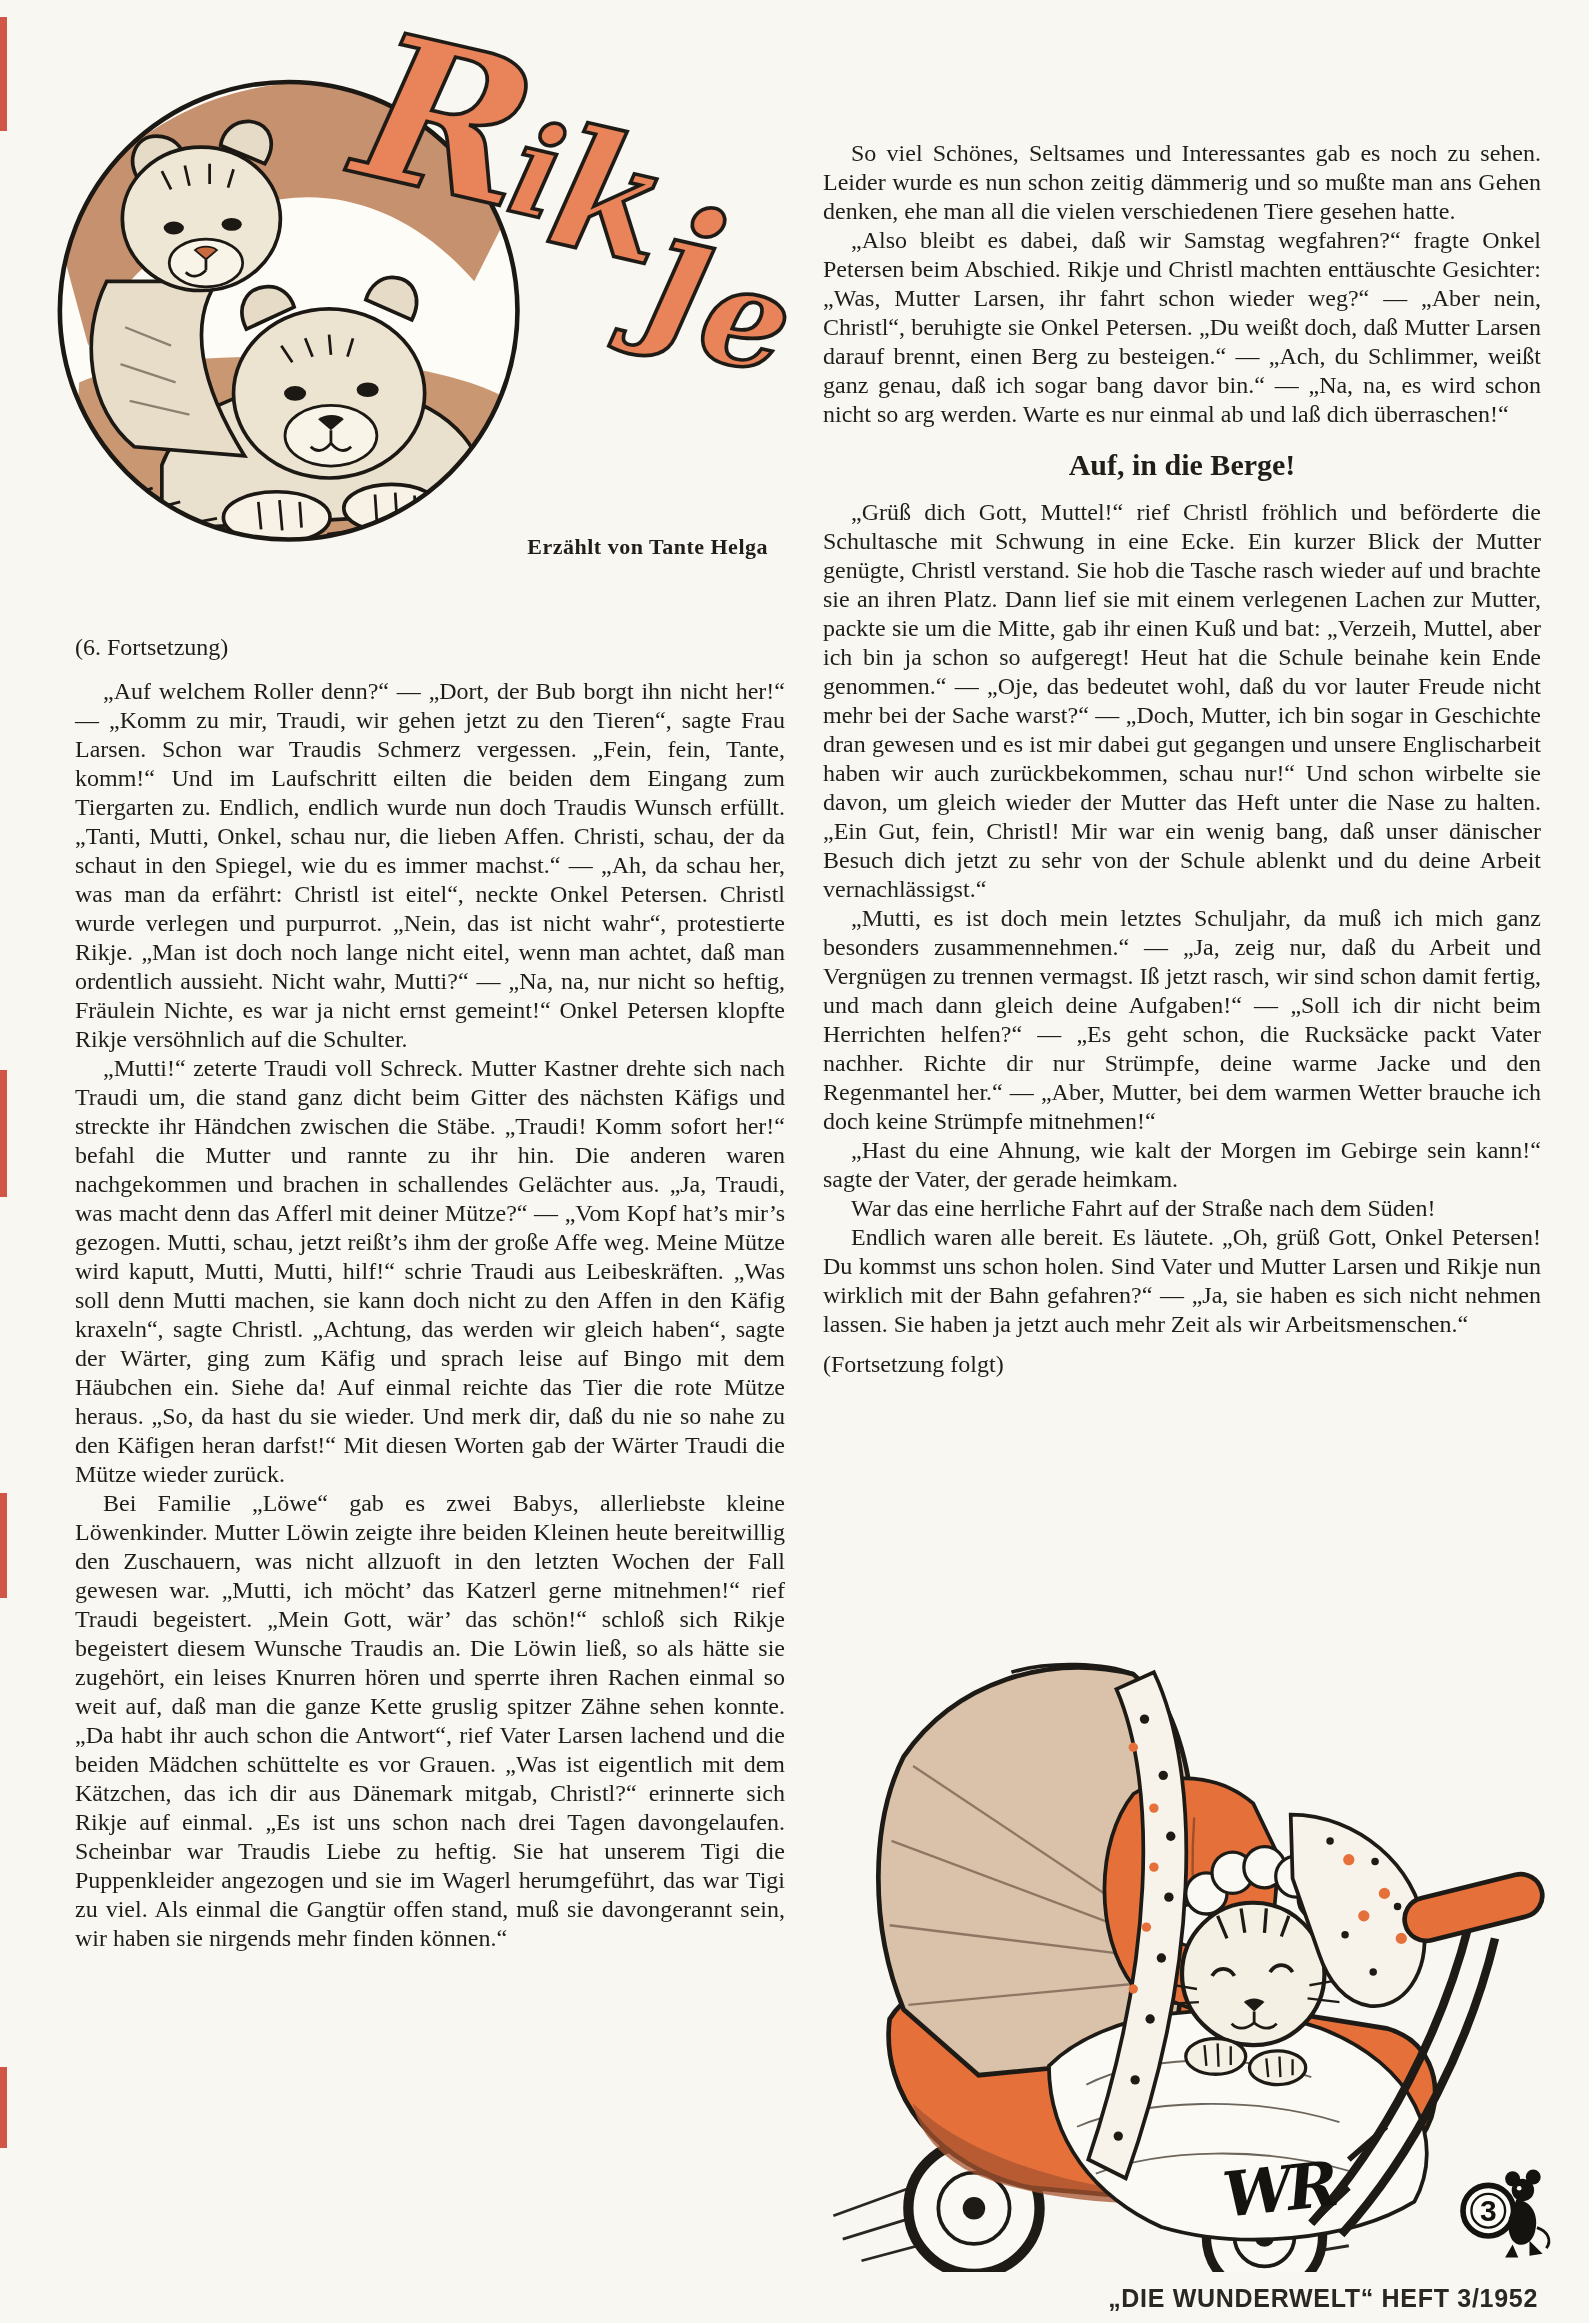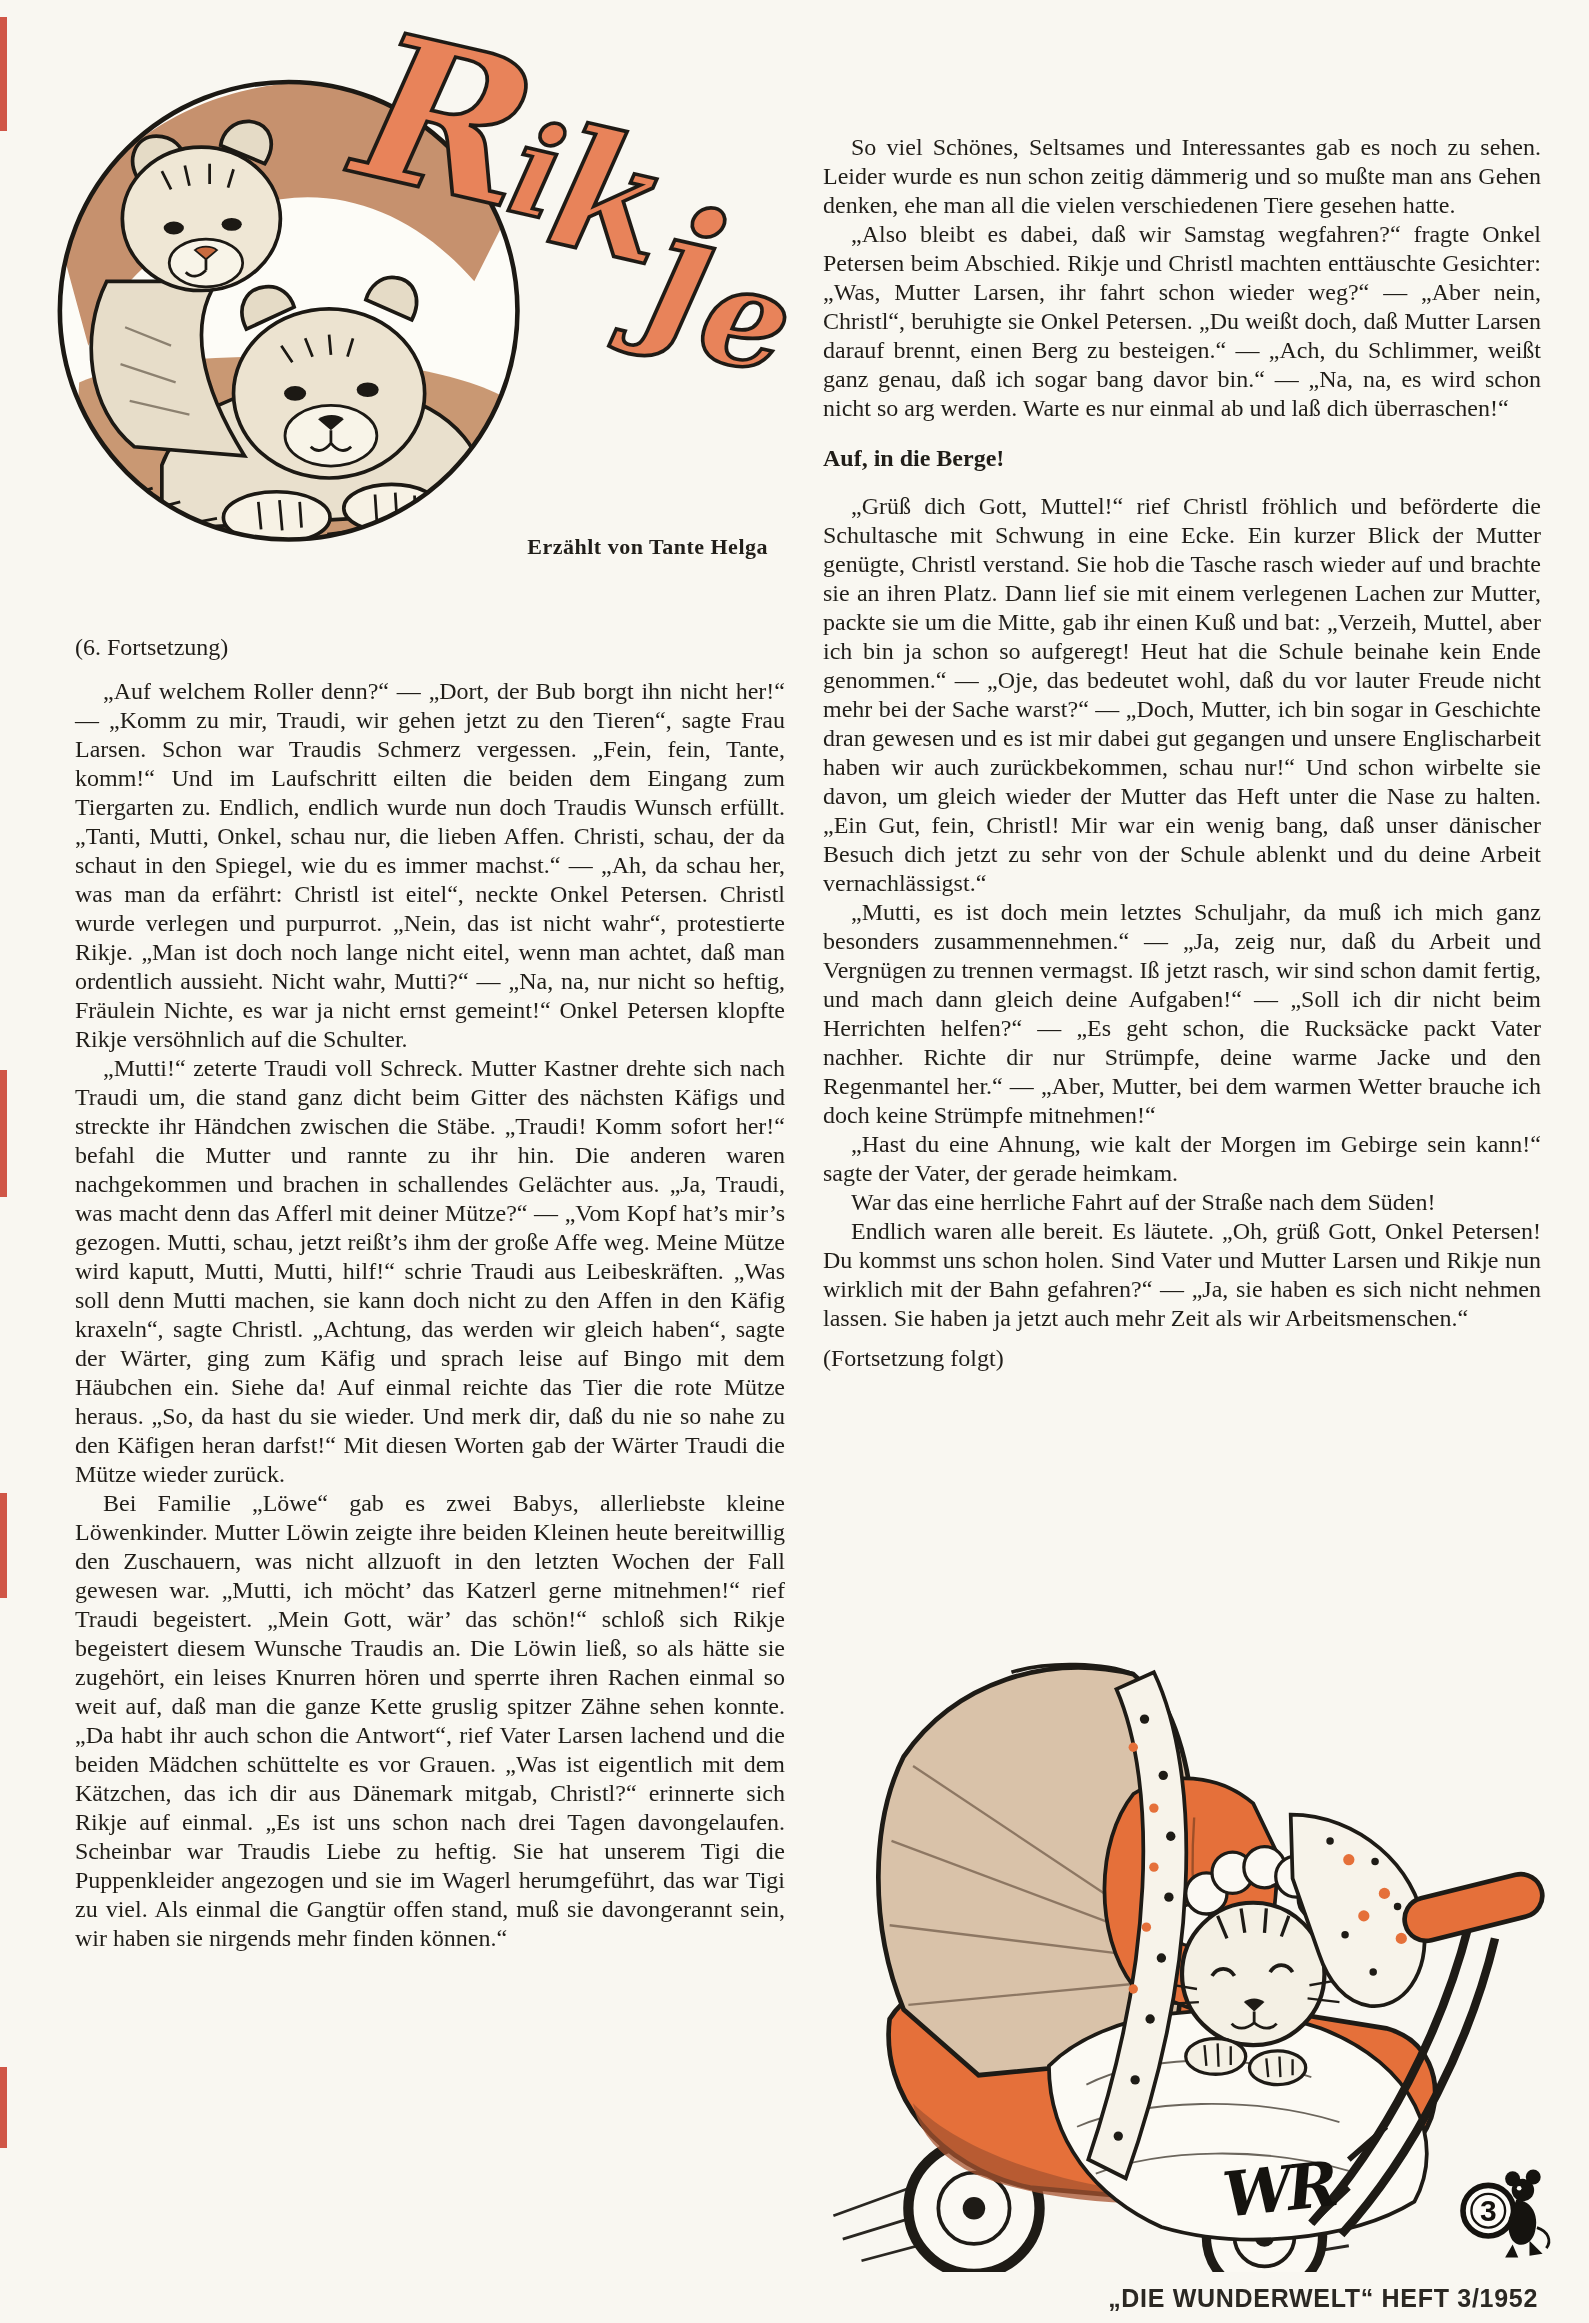--- a/index.html
+++ b/index.html
@@ -15,25 +15,25 @@
   .edge-mark{position:absolute;left:0;width:6.6px;background:#cb4434;opacity:.9;}
   .em1{top:17px;height:114px;}
   .em2{top:1070px;height:127px;}
   .em3{top:1493px;height:105px;}
   .em4{top:2067px;height:81px;}
 
   
   .body-text{font-size:24px;line-height:29px;text-align:justify;}
   .body-text p{margin:0;text-indent:28px;}
   .col-left{position:absolute;left:75px;top:633px;width:710px;}
-  .col-right{position:absolute;left:823px;top:133px;width:718px;}
+  .col-right{position:absolute;left:823px;top:139px;width:718px;}
   .centered{text-align:left;text-indent:0 !important;}
   .installment{margin-bottom:15px !important;}
   .sec-heading{
-    font-weight:bold;font-size:24px;text-align:left;
+    font-weight:bold;font-size:30px;text-align:center;
     margin:20.6px 0 19px 0 !important;text-indent:0 !important;
   }
   .continuation{margin-top:11.2px !important;}
 
   
   .byline{
     position:absolute;left:75px;top:534px;width:693px;
     text-align:right;font-weight:bold;font-size:22px;letter-spacing:0.5px;
   }
 

